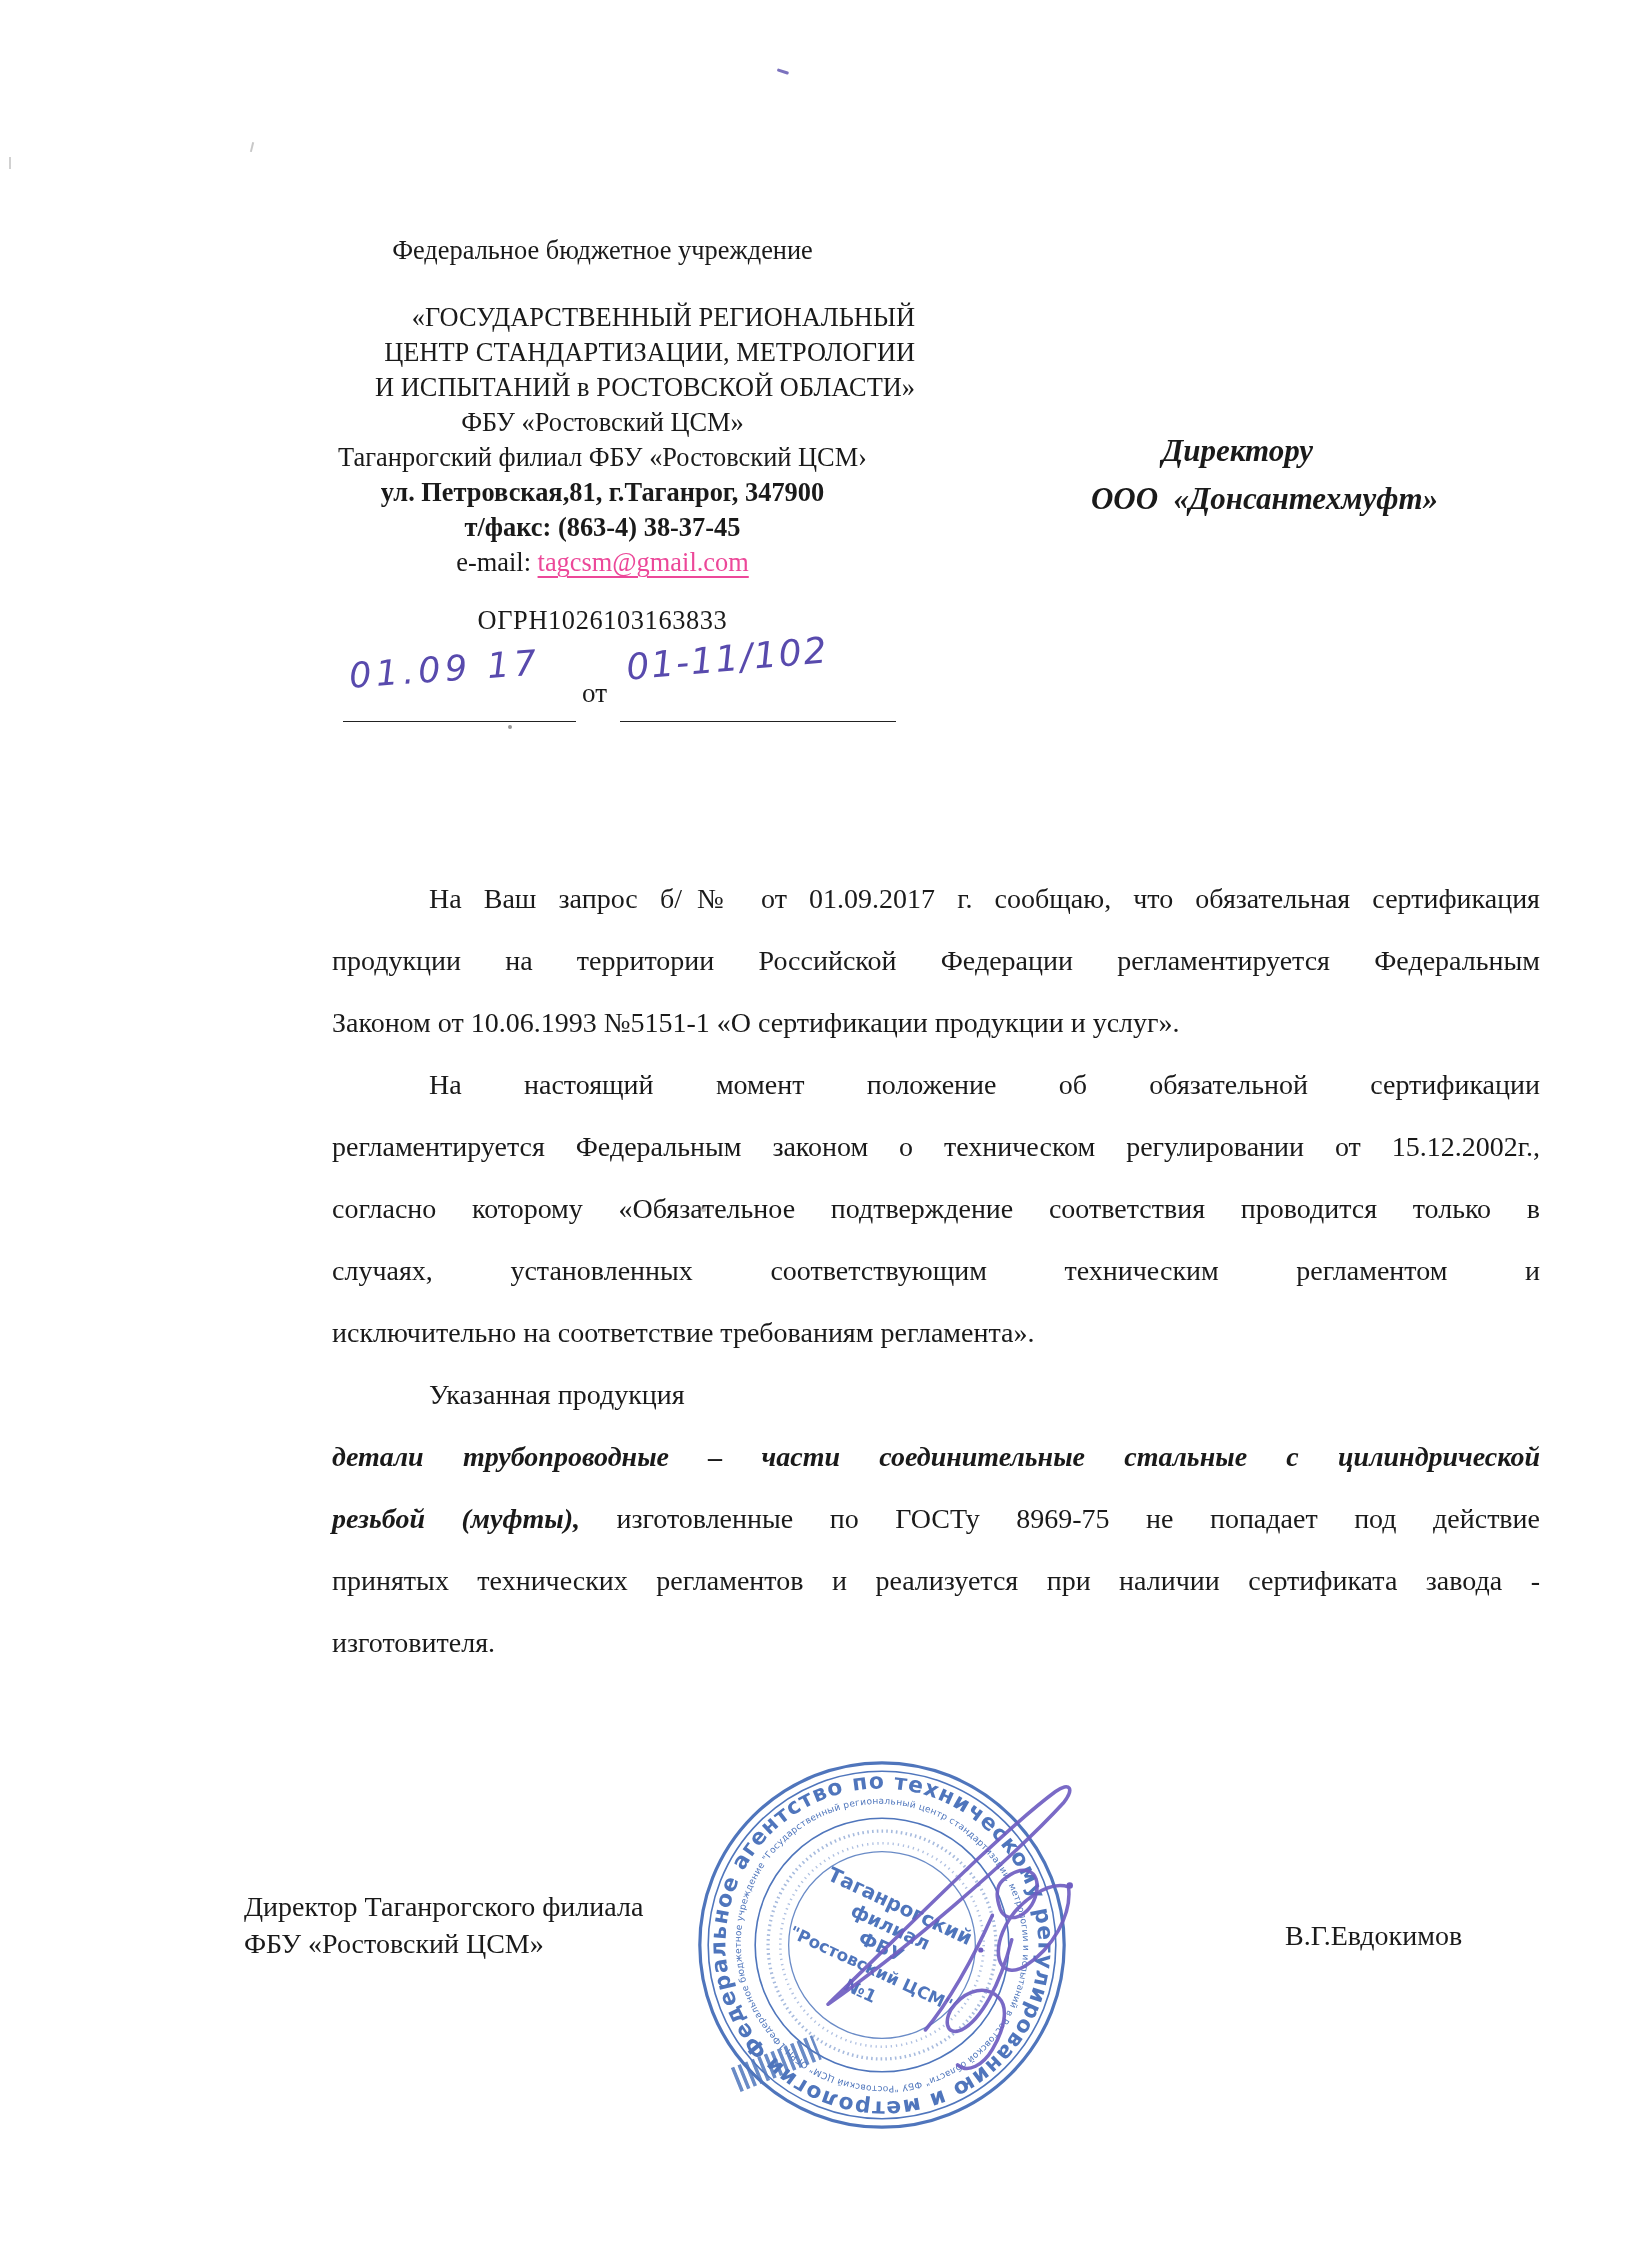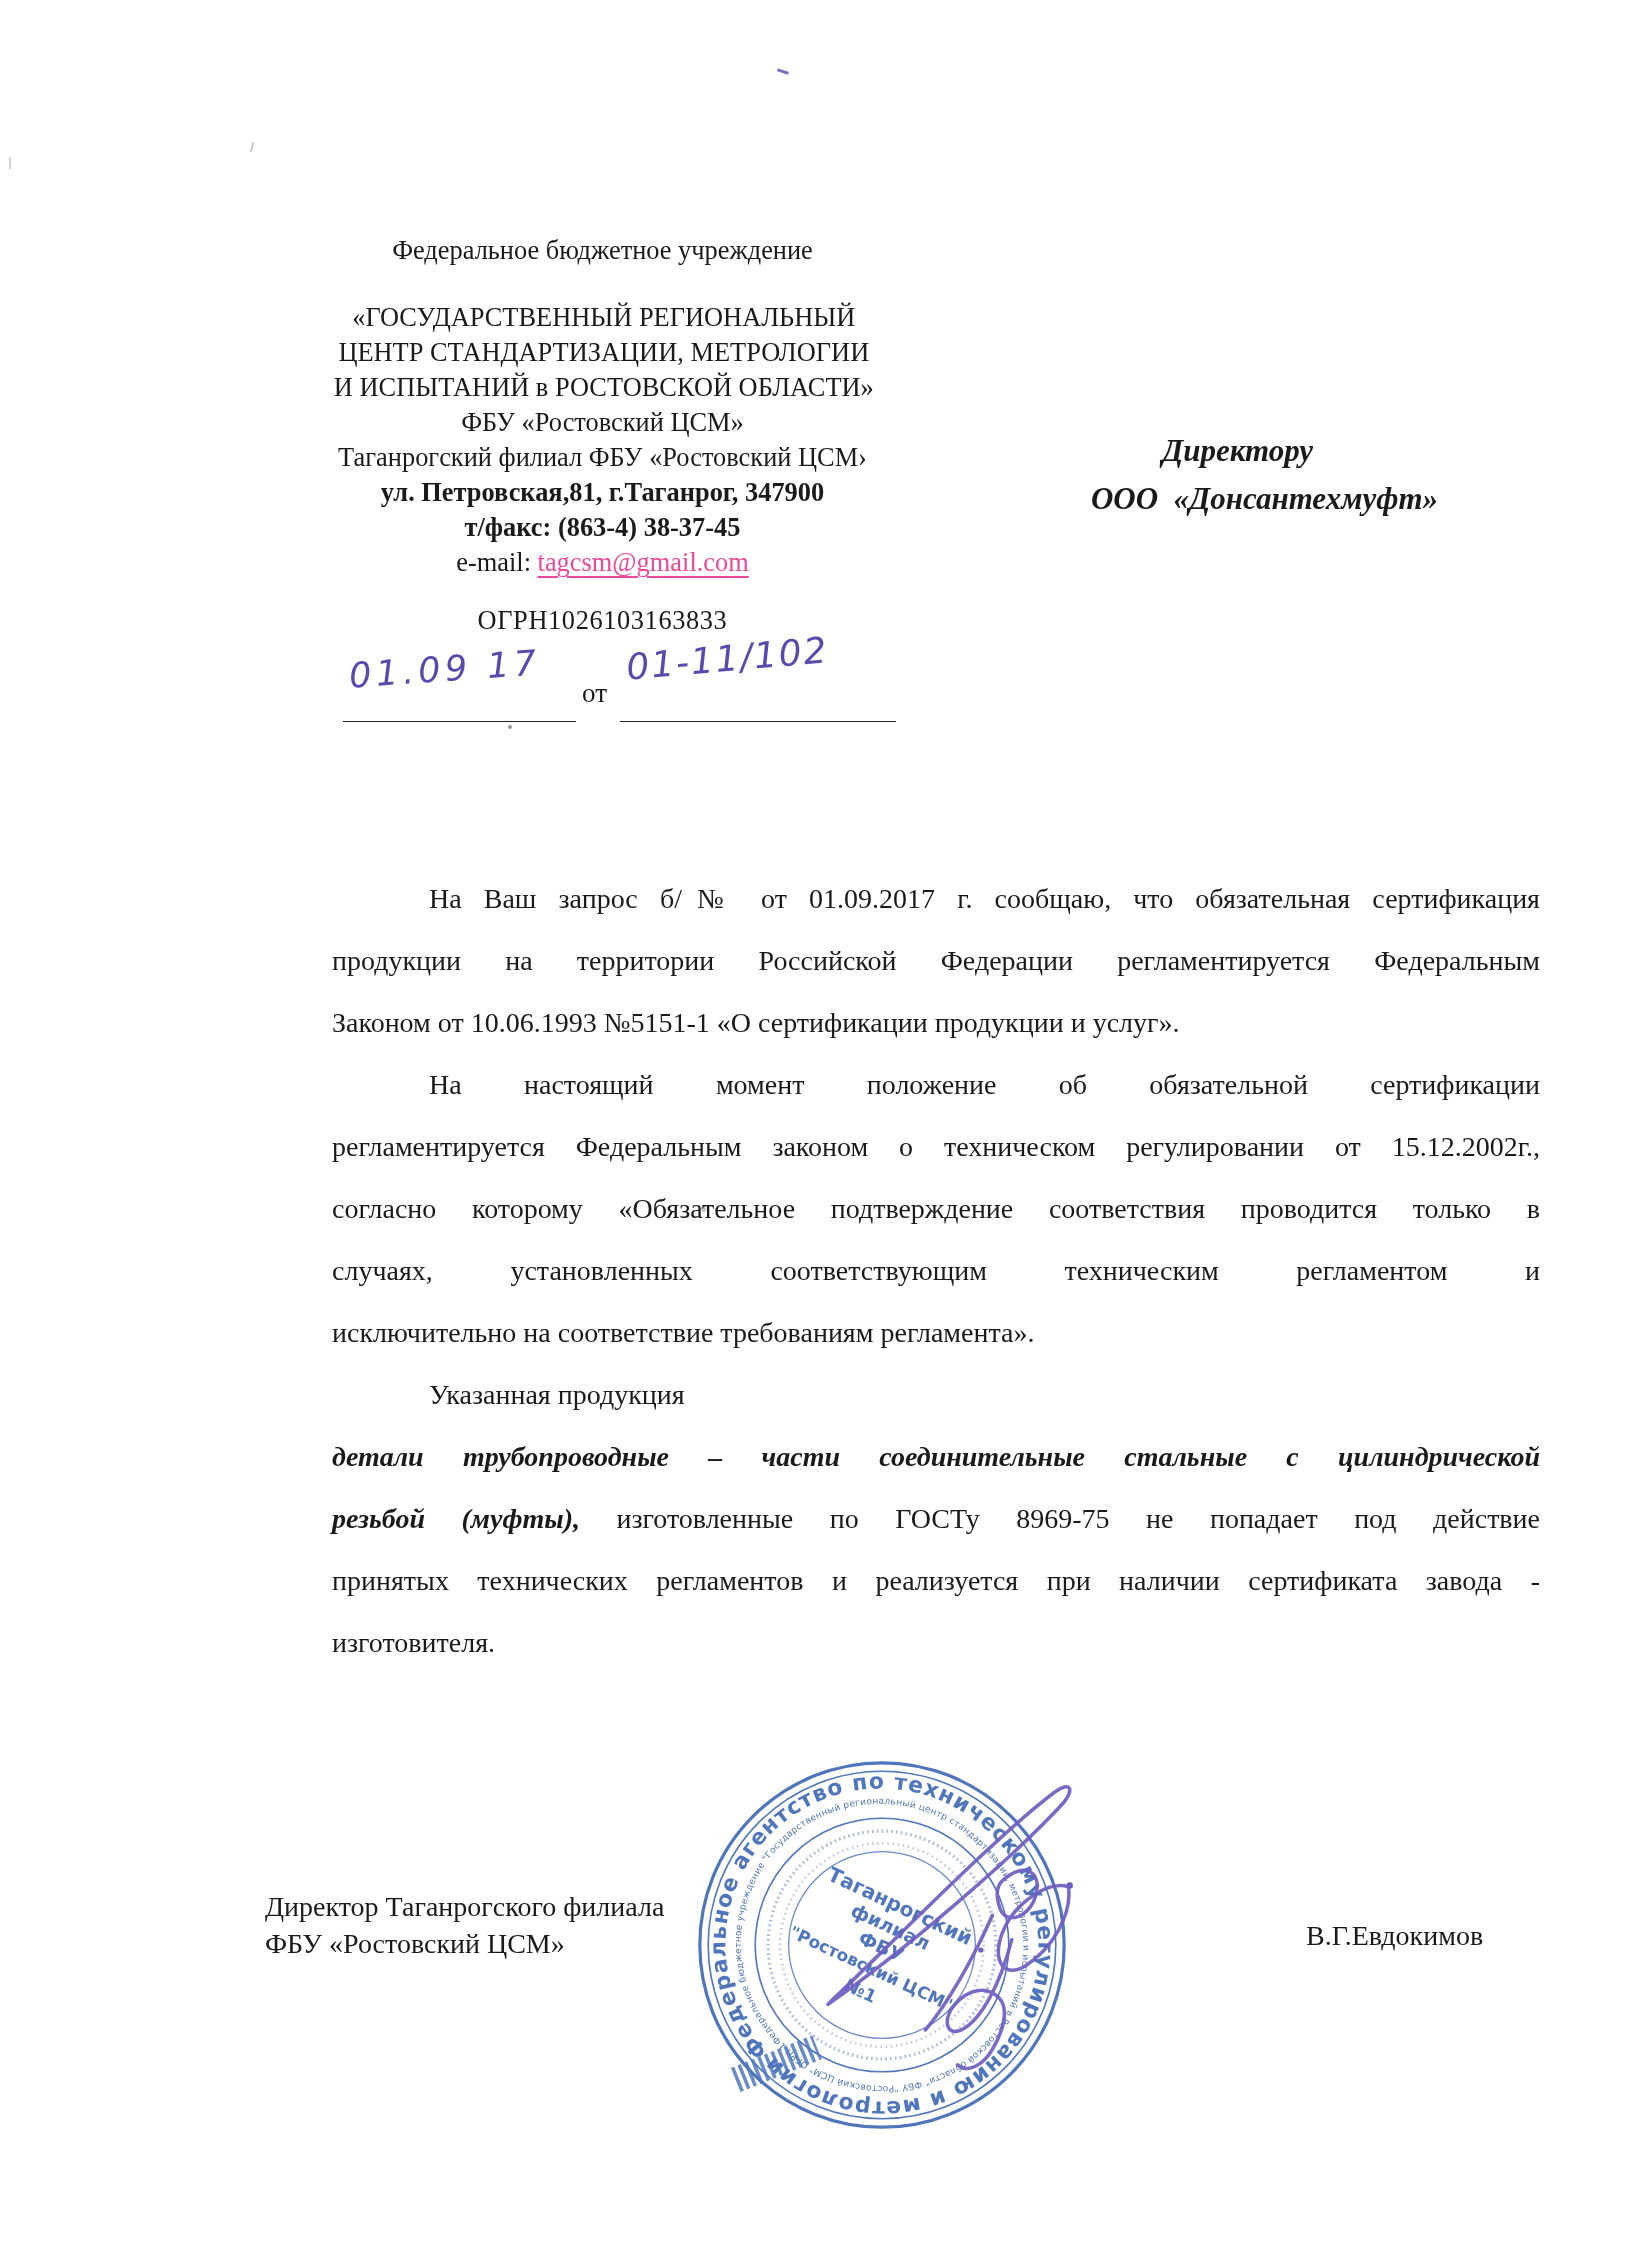--- a/index.html
+++ b/index.html
@@ -11,21 +11,21 @@
     font-family:"Liberation Serif",serif;
     color:#1a1a1a;
     overflow:hidden;
   }
   
   .letterhead{
     position:absolute;left:290px;top:233px;width:625px;
     font-size:26.4px;line-height:35px;text-align:center;
   }
   .lh-line{height:35px;}
-  .lh-caps{text-align:center;padding-left:2.6px;}
+  .lh-caps{text-align:right;padding-left:2.6px;}
   .lh-caps-first{margin-top:32px;}
   .lh-bold{font-weight:bold;}
   .lh-email a, .email-addr{
     text-decoration:underline;
     text-underline-offset:4.5px;
     text-decoration-thickness:1.9px;
     color:#ec4899;
   }
   .lh-ogrn{margin-top:23px;letter-spacing:0.6px;}
   
@@ -51,21 +51,21 @@
   #ref-line-b{left:620px;top:721px;width:276px;}
   #ref-ot{position:absolute;left:582px;top:678px;font-size:27px;}
   
   .body-text{position:absolute;left:332px;top:868px;width:1208px;}
   .bl{height:62px;line-height:62px;font-size:28px;}
   .just{text-align:justify;text-align-last:justify;}
   .left{text-align:left;}
   .ind{padding-left:97px;}
   .bi{font-weight:bold;font-style:italic;}
   
-  .sig-line{position:absolute;font-size:28px;margin-left:21px;}
+  .sig-line{position:absolute;font-size:28px;}
   #sig-line1{left:244px;top:1891px;}
   #sig-line2{left:244px;top:1928px;}
   #sig-name{left:1285px;top:1920px;font-size:28px;}
   
   .stamp-svg{position:absolute;left:676px;top:1739px;width:412px;height:412px;opacity:.9;}
   .sign-svg{position:absolute;left:799px;top:1727px;width:361px;height:361px;}
   .stamp-text{font-family:"DejaVu Sans",sans-serif;}
   
   .artifact{position:absolute;}
   #art-dash{left:777px;top:70px;width:11.6px;height:2.6px;background:#5a4fae;transform:rotate(18deg);border-radius:1.3px;opacity:.8;}

